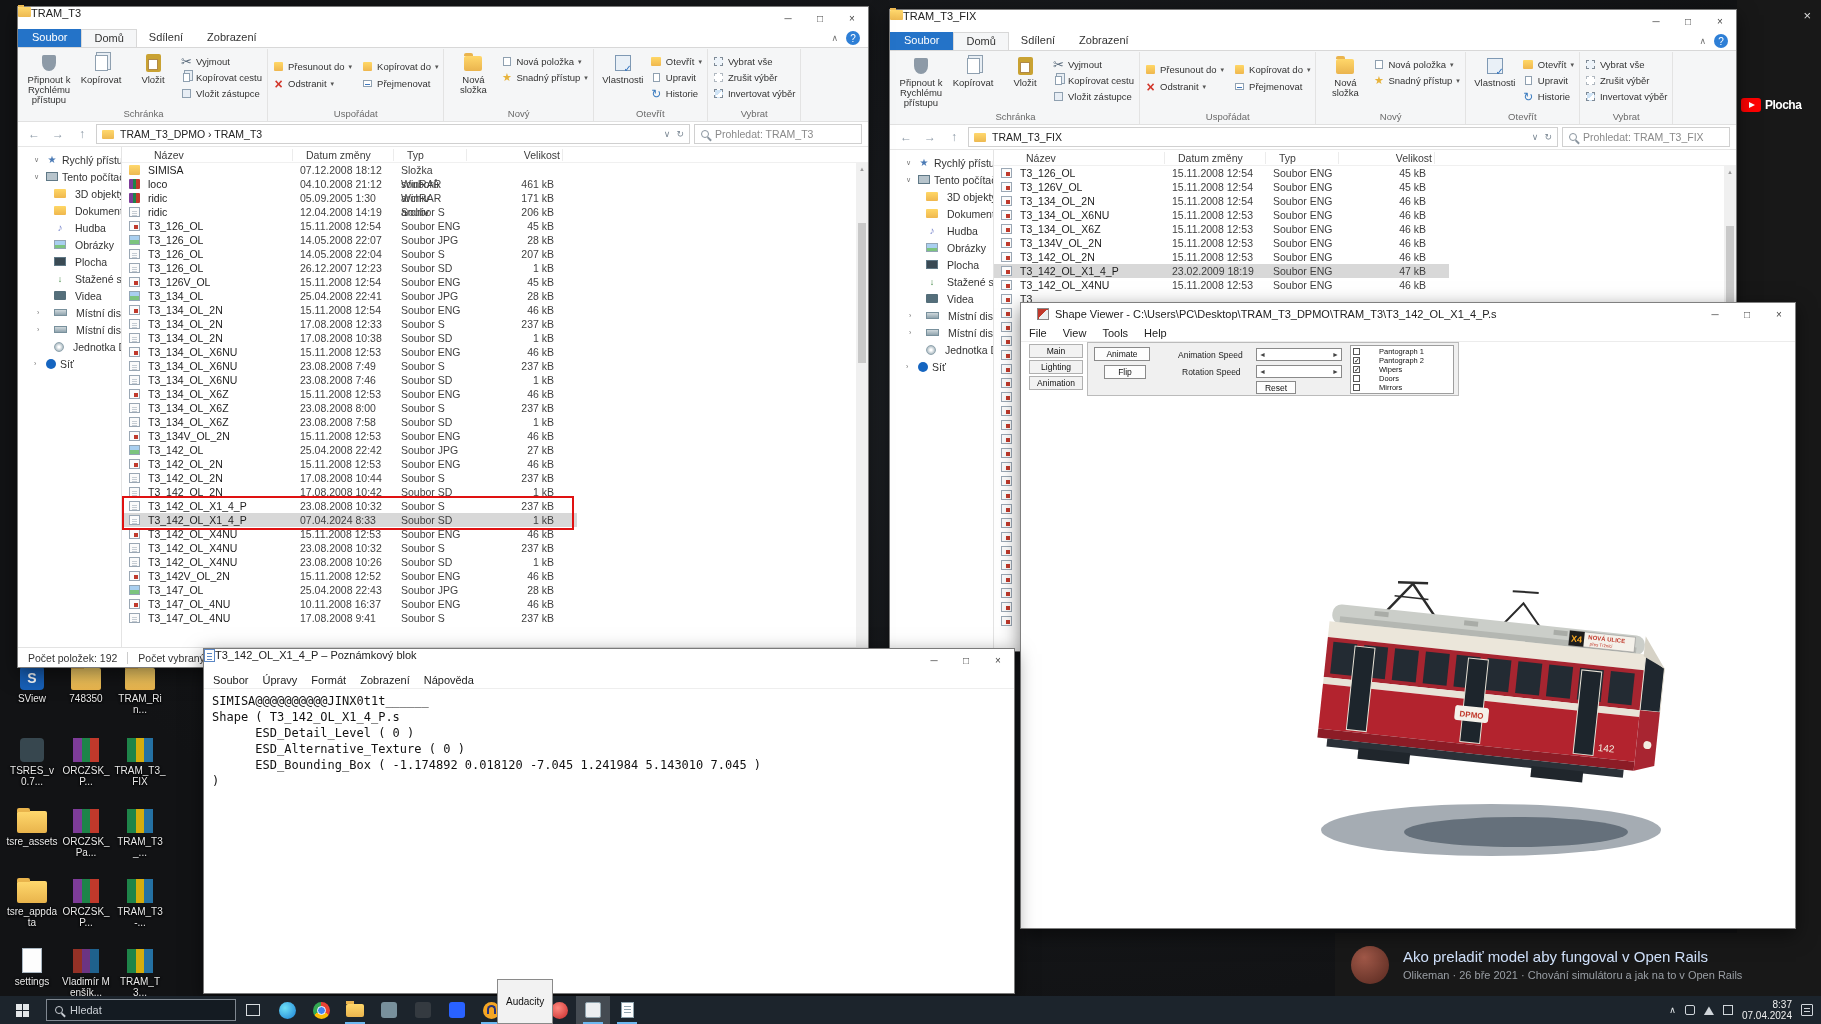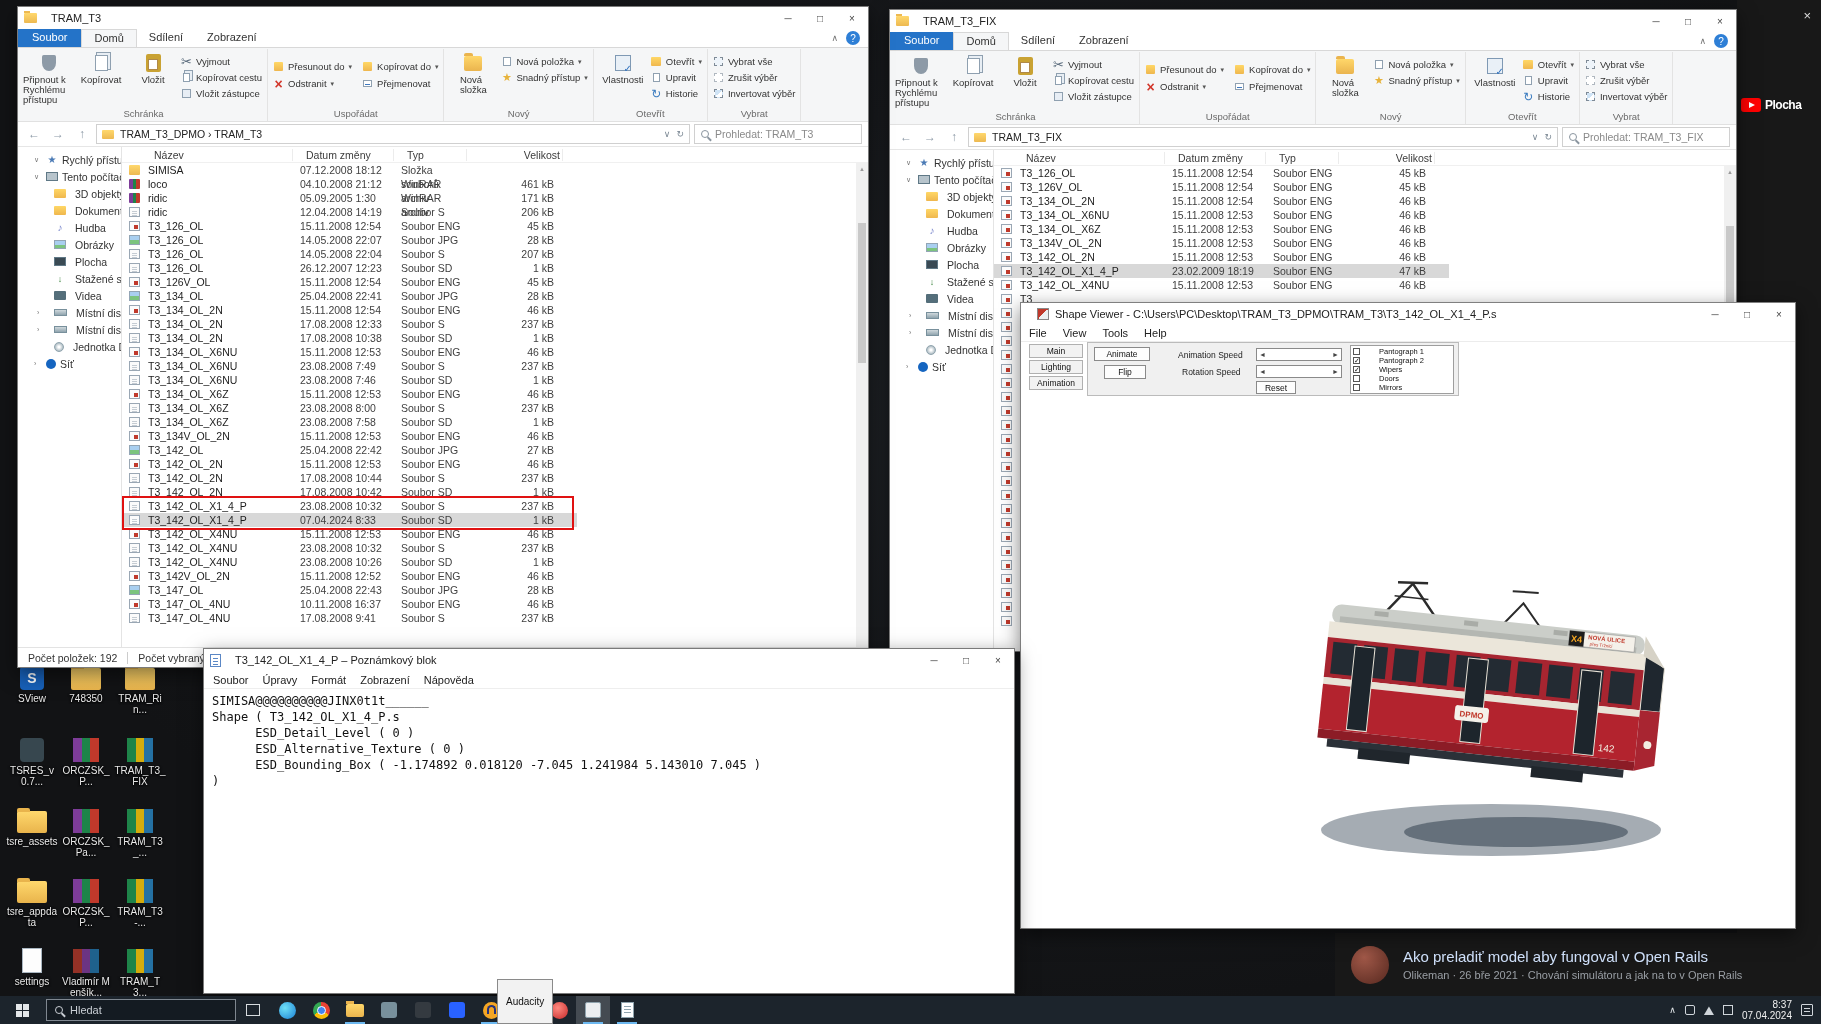--- a/index.html
+++ b/index.html
@@ -3,40 +3,40 @@
 <meta charset="utf-8">
 <style>
   *{margin:0;padding:0;box-sizing:border-box;}
   html,body{width:1821px;height:1024px;overflow:hidden;}
   body{position:relative;background:radial-gradient(ellipse at 55% 40%,#1e2125 0%,#121315 70%);
        font-family:"Liberation Sans",sans-serif;color:#222;}
 
   
   .win{position:absolute;background:#fff;border:1px solid #7a7a7a;box-shadow:0 6px 18px rgba(0,0,0,.5);
        display:flex;flex-direction:column;}
-  .titlebar{flex:0 0 22px;display:flex;align-items:center;background:#fff;padding-left:6px;font-size:11px;gap:14px;}
+  .titlebar{flex:0 0 22px;display:flex;align-items:flex-start;background:#fff;font-size:11px;gap:0;}
   .tb-controls{margin-left:auto;display:flex;height:100%;}
   .tbc{width:32px;display:flex;align-items:center;justify-content:center;font-size:10px;color:#444;}
   .tb-ic{width:13px;height:10px;background:linear-gradient(#ffd86d,#edb951);border-radius:1px;position:relative;}
   .tb-ic::before{content:'';position:absolute;top:-2px;left:0;width:6px;height:2px;background:#edb951;}
 
   
   .tabsrow{flex:0 0 18px;display:flex;align-items:flex-end;background:#fff;border-bottom:1px solid #d8d8d8;font-size:11px;}
   .tab{padding:2px 12px 3px;color:#333;}
   .tab.file{background:#2473c8;color:#fff;padding:2px 14px 3px;}
   .tab.active{background:#f5f6f7;border:1px solid #d8d8d8;border-bottom:none;}
   .tabs-right{margin-left:auto;display:flex;align-items:center;gap:8px;padding:0 8px 2px 0;}
   .rib-collapse{color:#777;font-size:9px;}
   .rib-help{width:14px;height:14px;border-radius:50%;background:#2e7fd6;color:#fff;font-size:10px;
             display:flex;align-items:center;justify-content:center;}
   .ribbon{flex:0 0 74px;background:#f5f6f7;border-bottom:1px solid #e1e1e1;display:flex;align-items:stretch;padding:1px 2px 0;}
   .rgroup{display:flex;flex-direction:column;border-right:1px solid #e3e3e3;padding:1px 3px 0;}
   .rg-items{flex:1;display:flex;align-items:flex-start;}
   .rg-label{font-size:9.5px;color:#6a6a6a;text-align:center;padding:0 2px 2px;}
-  .rbtn-big{width:52px;display:flex;flex-direction:column;align-items:center;text-align:left;
+  .rbtn-big{width:52px;display:flex;flex-direction:column;align-items:center;text-align:center;
             font-size:9.5px;color:#333;padding-top:3px;}
   .rbtn-big .rbl{white-space:pre-line;line-height:10px;margin-top:2px;}
   .ricon{width:20px;height:20px;display:flex;align-items:center;justify-content:center;}
   .rsmallcol{display:flex;flex-direction:column;gap:3px;padding:5px 2px 0;}
   .rgrid{display:grid;grid-template-columns:auto auto;gap:4px 10px;padding:10px 2px 0;}
   .rbtn-small{display:flex;align-items:center;gap:4px;font-size:9.5px;color:#333;height:13px;white-space:nowrap;}
   .ricon-s{width:11px;height:11px;display:flex;align-items:center;justify-content:center;flex:0 0 auto;}
   .dd{font-size:7px;color:#555;}
   
   .i-pin{background:#8d9aa7;border-radius:2px 2px 60% 60%;width:70%;height:80%;}

